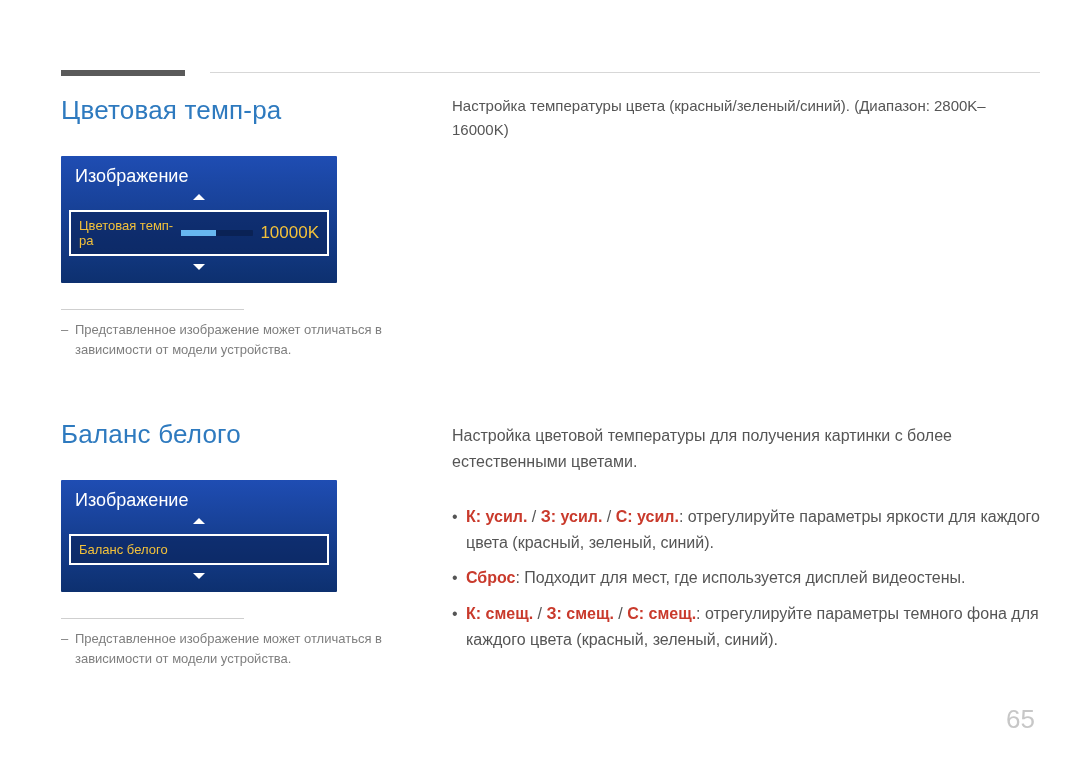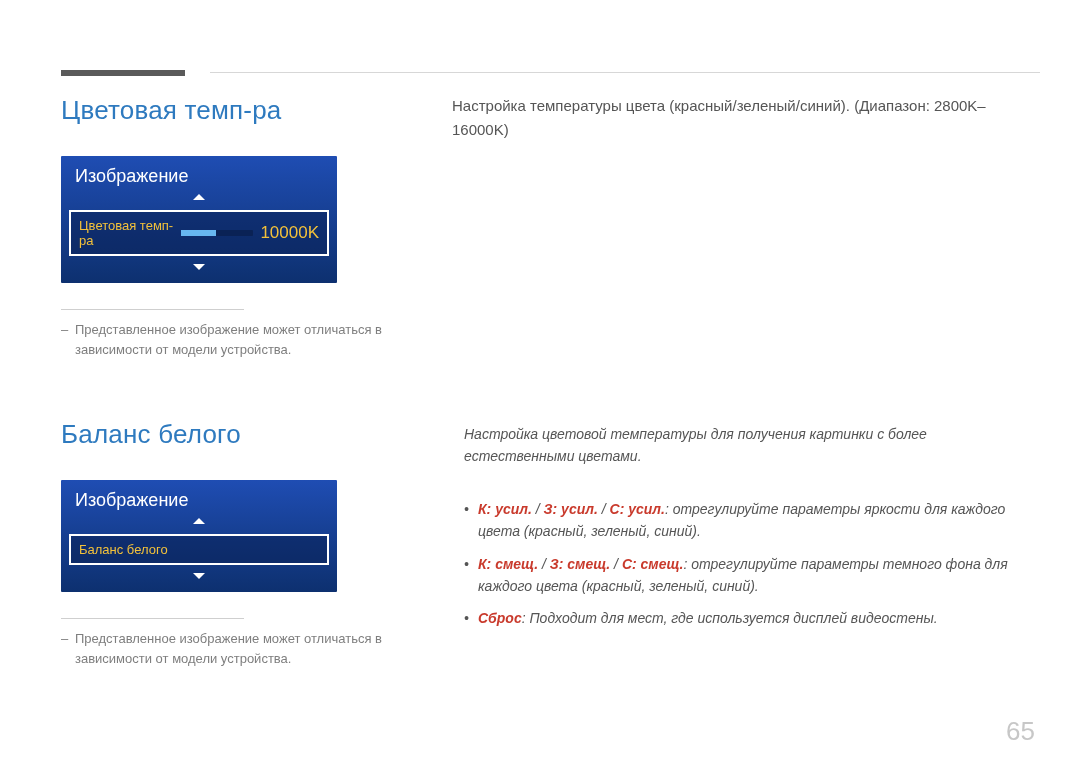--- a/index.html
+++ b/index.html
@@ -180,48 +180,47 @@
     position: absolute;
     left: 452px;
     top: 94px;
     right: 40px;
     font-size: 15px;
     color: #555;
     line-height: 1.6;
   }
   .right-col-2 {
     position: absolute;
-    left: 464px;
+    left: 452px;
     top: 423px;
     right: 40px;
-    font-size: 14px;
+    font-size: 16px;
     color: #555;
     line-height: 1.6;
-    font-style: italic;
   }
   .bullet-list {
     list-style: none;
     margin-top: 30px;
   }
   .bullet-list li {
     position: relative;
     padding-left: 14px;
     margin-bottom: 10px;
   }
   .bullet-list li::before {
     content: "\2022";
     position: absolute;
     left: 0;
     color: #555;
   }
   .bullet-list .hl { color: #c93a2c; font-weight: bold; }
   .page-num {
     position: absolute;
     right: 45px;
-    bottom: 16px;
+    bottom: 28px;
     font-size: 26px;
     color: #c7c7c7;
     font-weight: 300;
   }
   .section2 {
     margin-top: 60px;
   }
 </style>
 </head>
 <body>
@@ -271,21 +270,21 @@
   <p>Настройка температуры цвета (красный/зеленый/синий). (Диапазон: 2800K–16000K)</p>
 </div>
 
 <div class="right-col-2">
   <p>Настройка цветовой температуры для получения картинки с более естественными цветами.</p>
   <ul class="bullet-list">
     <li>
       <span class="hl">К: усил.</span><span> / </span><span class="hl">З: усил.</span><span> / </span><span class="hl">С: усил.</span><span>: отрегулируйте параметры яркости для каждого цвета (красный, зеленый, синий).</span>
     </li>
     <li>
-      <span class="hl">К: смещ.</span><span> / </span><span class="hl">З: смещ.</span><span> / </span><span class="hl">С: смещ.</span><span>: отрегулируйте параметры темного фона для каждого цвета (красный, зеленый, синий).</span>
+      <span class="hl">Сброс</span><span>: Подходит для мест, где используется дисплей видеостены.</span>
     </li>
     <li>
-      <span class="hl">Сброс</span><span>: Подходит для мест, где используется дисплей видеостены.</span>
+      <span class="hl">К: смещ.</span><span> / </span><span class="hl">З: смещ.</span><span> / </span><span class="hl">С: смещ.</span><span>: отрегулируйте параметры темного фона для каждого цвета (красный, зеленый, синий).</span>
     </li>
   </ul>
 </div>
 
 <div class="page-num">65</div>
 
 </body></html>

